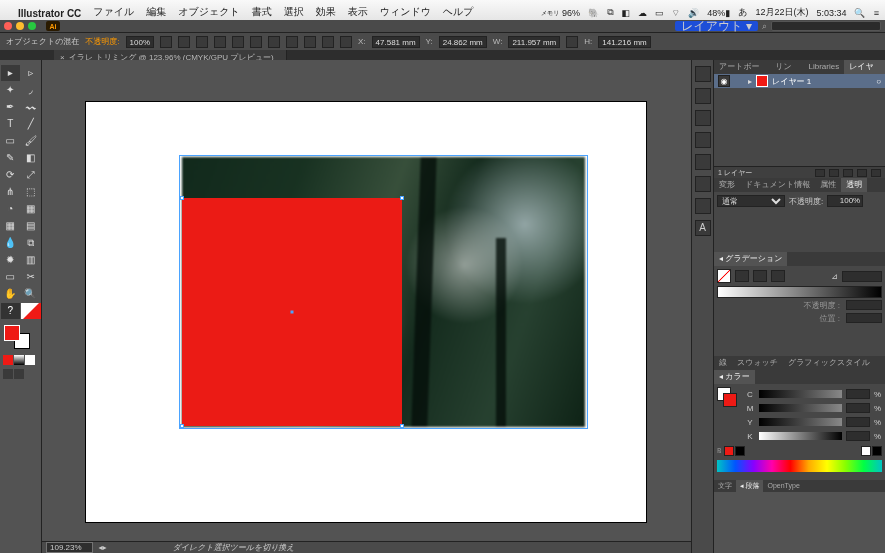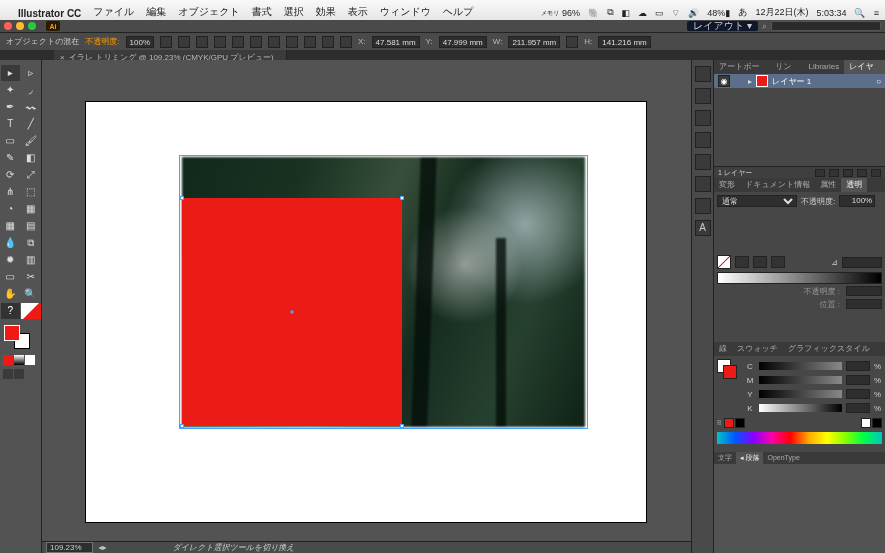--- a/index.html
+++ b/index.html
@@ -15,21 +15,21 @@
 .mac-menubar .status span { display: inline-flex; align-items: center; }
 
 
 .app-titlebar { height: 12px; background: #4a4a4a; display: flex; align-items: center; padding-left: 4px; gap: 4px; }
 .app-titlebar .dot { width: 8px; height: 8px; border-radius: 50%; }
 .app-titlebar .red { background: #ff5f57; }
 .app-titlebar .yellow { background: #febc2e; }
 .app-titlebar .green { background: #28c840; }
 .app-titlebar .ai-icon { width: 14px; height: 10px; background: #2a1a00; color: #ff9a00; font-size: 7px; font-weight: bold; display: inline-flex; align-items: center; justify-content: center; margin-left: 6px; border-radius: 2px; }
 .app-titlebar .right-ctrl { margin-left: auto; display: flex; align-items: center; gap: 4px; padding-right: 4px; }
-.app-titlebar .right-ctrl .layout-btn { font-size: 10px; color: #ccc; background: #0f172a; padding: 0 6px; border-radius: 2px; height: 10px; line-height: 10px;}
+.app-titlebar .right-ctrl .layout-btn { font-size: 12px; color: #ccc; background: #1d4ed8; padding: 0 6px; border-radius: 2px; height: 10px; line-height: 10px;}
 .app-titlebar .right-ctrl .search { width: 110px; height: 10px; background: #2b2b2b; border: 1px solid #555; border-radius: 2px; }
 
 
 .control-bar { height: 18px; background: #4a4a4a; border-top: 1px solid #222; display: flex; align-items: center; font-size: 8px; color: #ccc; padding: 0 6px; gap: 6px; }
 .control-bar .field { background: #2e2e2e; color: #ddd; padding: 0 3px; height: 12px; line-height: 12px; border: 1px solid #222; }
 .control-bar .cb-icon { width: 12px; height: 12px; background: #3a3a3a; border: 1px solid #222; display: inline-block; }
 .control-bar .accent { color: #ff9a00; }
 .control-bar .smalllbl { font-size: 8px; color: #bbb; }
 
 
@@ -91,21 +91,21 @@
 .layers-body { height: 92px; }
 .layer-row { display: flex; align-items: center; height: 14px; background: #5b6e8a; color: #fff; padding-left: 4px; gap: 4px; }
 .layer-row .eye { width: 12px; height: 12px; background:#3a3a3a; border:1px solid #222; display:inline-flex; align-items:center; justify-content:center; font-size:8px;}
 .layer-row .thumb { width: 12px; height: 12px; background: #ef1a15; border: 1px solid #fff; }
 .panel-footer { height: 12px; background: #3f3f3f; border-top: 1px solid #222; display: flex; align-items: center; padding: 0 4px; gap: 4px; font-size: 7px; }
 .panel-footer .fi { width: 10px; height: 8px; background: #333; border: 1px solid #222; }
 
 .transp-body { height: 60px; padding: 3px; }
 .transp-body select, .transp-body .field2 { background:#2e2e2e; color:#ddd; border:1px solid #222; font-size:8px; height: 12px; }
 .transp-row { display:flex; gap:4px; align-items:center; margin-bottom:3px; }
-.transp-row .w60 { width: 80px; }
+.transp-row .w60 { width: 68px; }
 .transp-row .field2 { width: 36px; text-align:right; padding-right:2px; line-height:10px; }
 .transp-thumb { width: 28px; height: 28px; background:#fff; display:inline-block; position:relative; }
 .transp-thumb::after { content:""; position:absolute; left:0; bottom:0; width:55%; height:65%; background:#ef1a15; }
 .mask-btn { background:#3a3a3a; width: 100px; text-align:center; height:12px; line-height:12px; margin-left:auto; }
 .dim-lbl { color:#666; font-size:7px; margin-left:auto; padding-right:6px; }
 
 .grad-body { height: 90px; padding: 3px; }
 .grad-body .row { display:flex; align-items:center; gap:4px; margin-bottom:3px; }
 .grad-body .sample { width:14px; height:14px; background: linear-gradient(90deg,#fff,#000); border:1px solid #222; }
 .grad-body .ddl { flex:1; height:11px; background:#2e2e2e; border:1px solid #222; }
@@ -190,30 +190,30 @@
   <span class="cb-icon"></span>
   <span class="cb-icon"></span>
   <span class="cb-icon"></span>
   <span class="cb-icon"></span>
   <span class="cb-icon"></span>
   <span class="cb-icon"></span>
   <span class="cb-icon"></span>
   <span class="smalllbl">X:</span>
   <span class="field">47.581 mm</span>
   <span class="smalllbl">Y:</span>
-  <span class="field">47.999 mm</span>
+  <span class="field">24.862 mm</span>
   <span class="smalllbl">W:</span>
   <span class="field">211.957 mm</span>
   <span class="cb-icon"></span>
   <span class="smalllbl">H:</span>
   <span class="field">141.216 mm</span>
 </div>
 
 <div class="doc-tabs">
-  <div class="tab">× <span style="margin-left:4px;">イラレ トリミング @ 109.23% (CMYK/GPU プレビュー)</span></div>
+  <div class="tab">× <span style="margin-left:4px;">イラレ トリミング @ 123.96% (CMYK/GPU プレビュー)</span></div>
 </div>
 
 <div class="main">
 
   <div class="toolbar">
     <div class="tool-row">
         <div class="tool selected">▸</div>
         <div class="tool">▹</div>
       </div>
     <div class="tool-row">
@@ -353,20 +353,23 @@
       <div class="pt active">透明</div>
     </div>
     <div class="panel-body transp-body">
       <div class="transp-row">
         <select class="w60"><option>通常</option></select>
         <span>不透明度:</span>
         <span class="field2">100%</span>
       </div>
     </div>
 
+    <div class="panel-tabs">
+      <div class="pt active">◂ <span>グラデーション</span></div>
+    </div>
     <div class="panel-body grad-body">
       <div class="row">
         <span style="width:14px;height:14px;background:#fff;border:1px solid #222;position:relative;">
             <span style="position:absolute;inset:0;background:linear-gradient(135deg,transparent 45%,#f00 50%,transparent 55%);"></span>
           </span>
         <span class="fi" style="width:14px;height:12px;background:#333;border:1px solid #222;"></span>
         <span class="fi" style="width:14px;height:12px;background:#333;border:1px solid #222;"></span>
         <span class="fi" style="width:14px;height:12px;background:#333;border:1px solid #222;"></span>
         <span style="margin-left:auto;">⊿</span>
         <span class="ddl" style="flex:0 0 40px;"></span>
@@ -379,20 +382,23 @@
       <div class="grad-val">
         <span class="gl">位置 :</span>
           <span class="gf"></span>
       </div>
     </div>
 
     <div class="panel-tabs">
       <div class="pt">線</div>
       <div class="pt">スウォッチ</div>
       <div class="pt">グラフィックスタイル</div>
+    </div>
+    <div class="panel-tabs">
+      <div class="pt active">◂ <span>カラー</span></div>
     </div>
     <div class="panel-body color-body">
       <div style="display:flex; gap:4px;">
         <div class="color-left">
           <div style="position:relative;height:22px;">
             <div class="cl-sw" style="position:absolute;top:0;left:0;"></div>
             <div class="cl-sw red" style="position:absolute;top:6px;left:6px;"></div>
           </div>
         </div>
         <div style="flex:1;">

